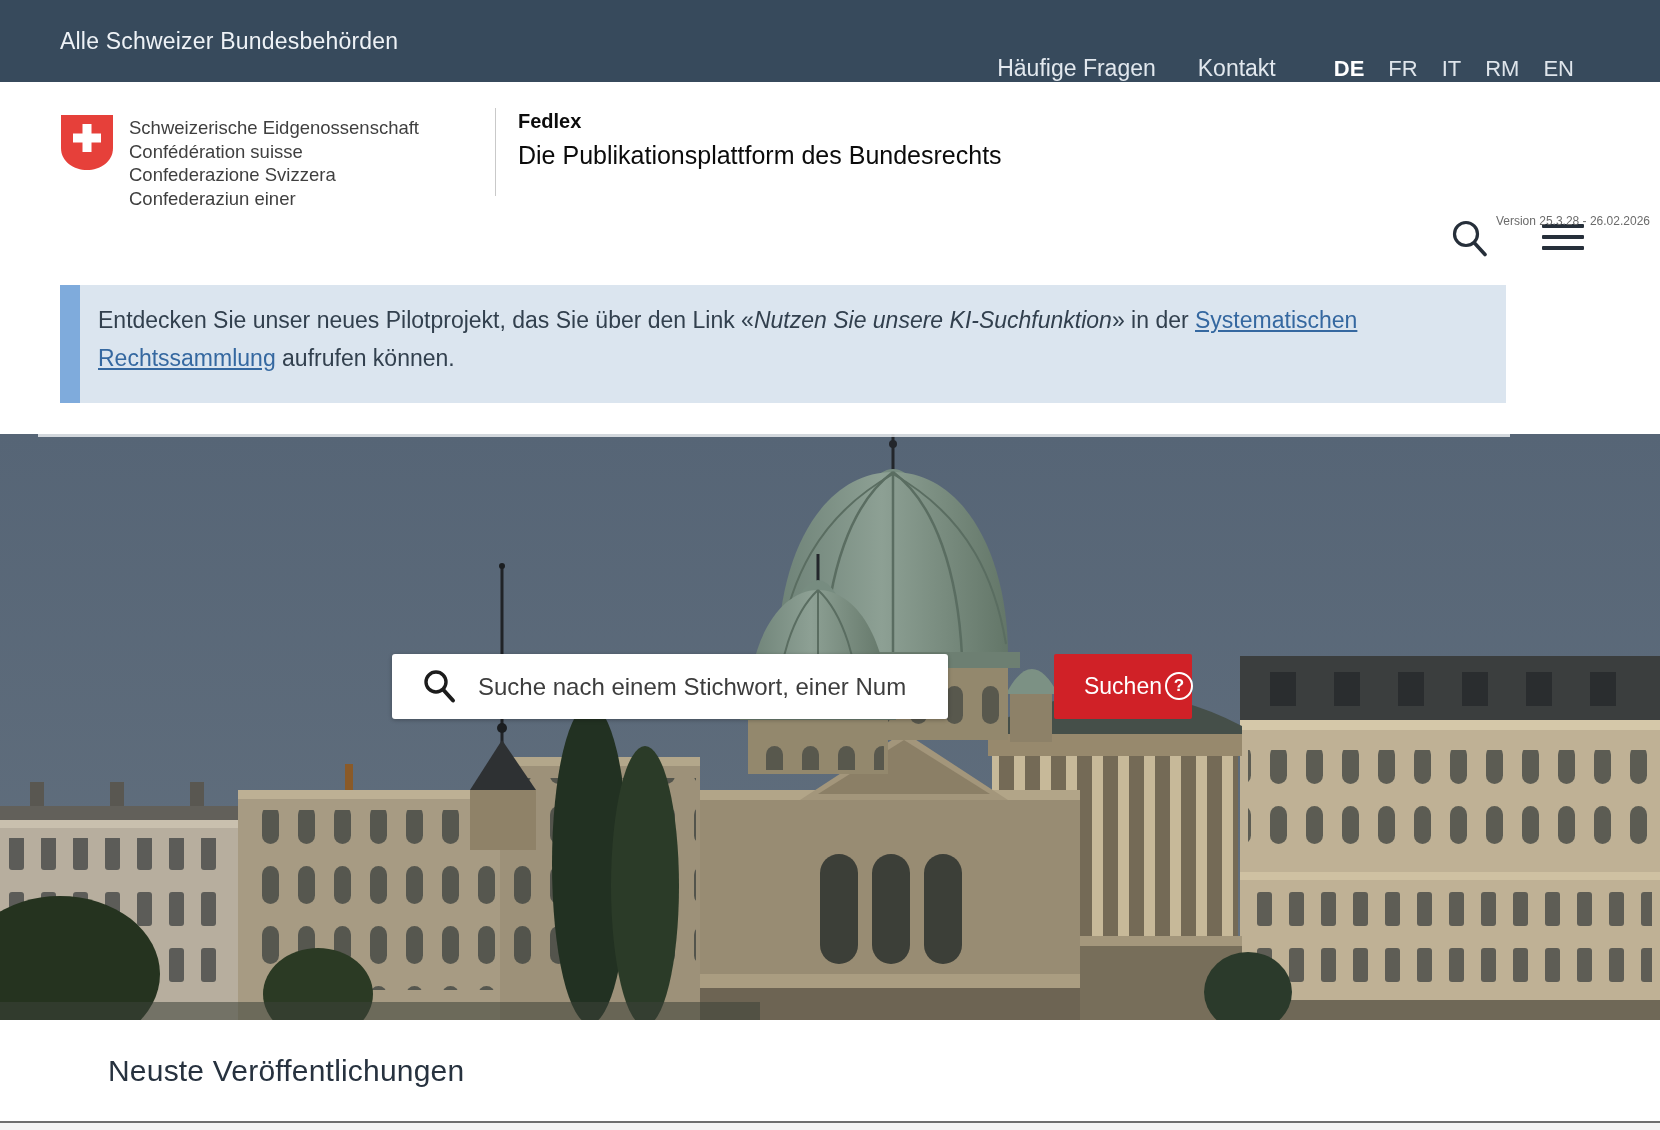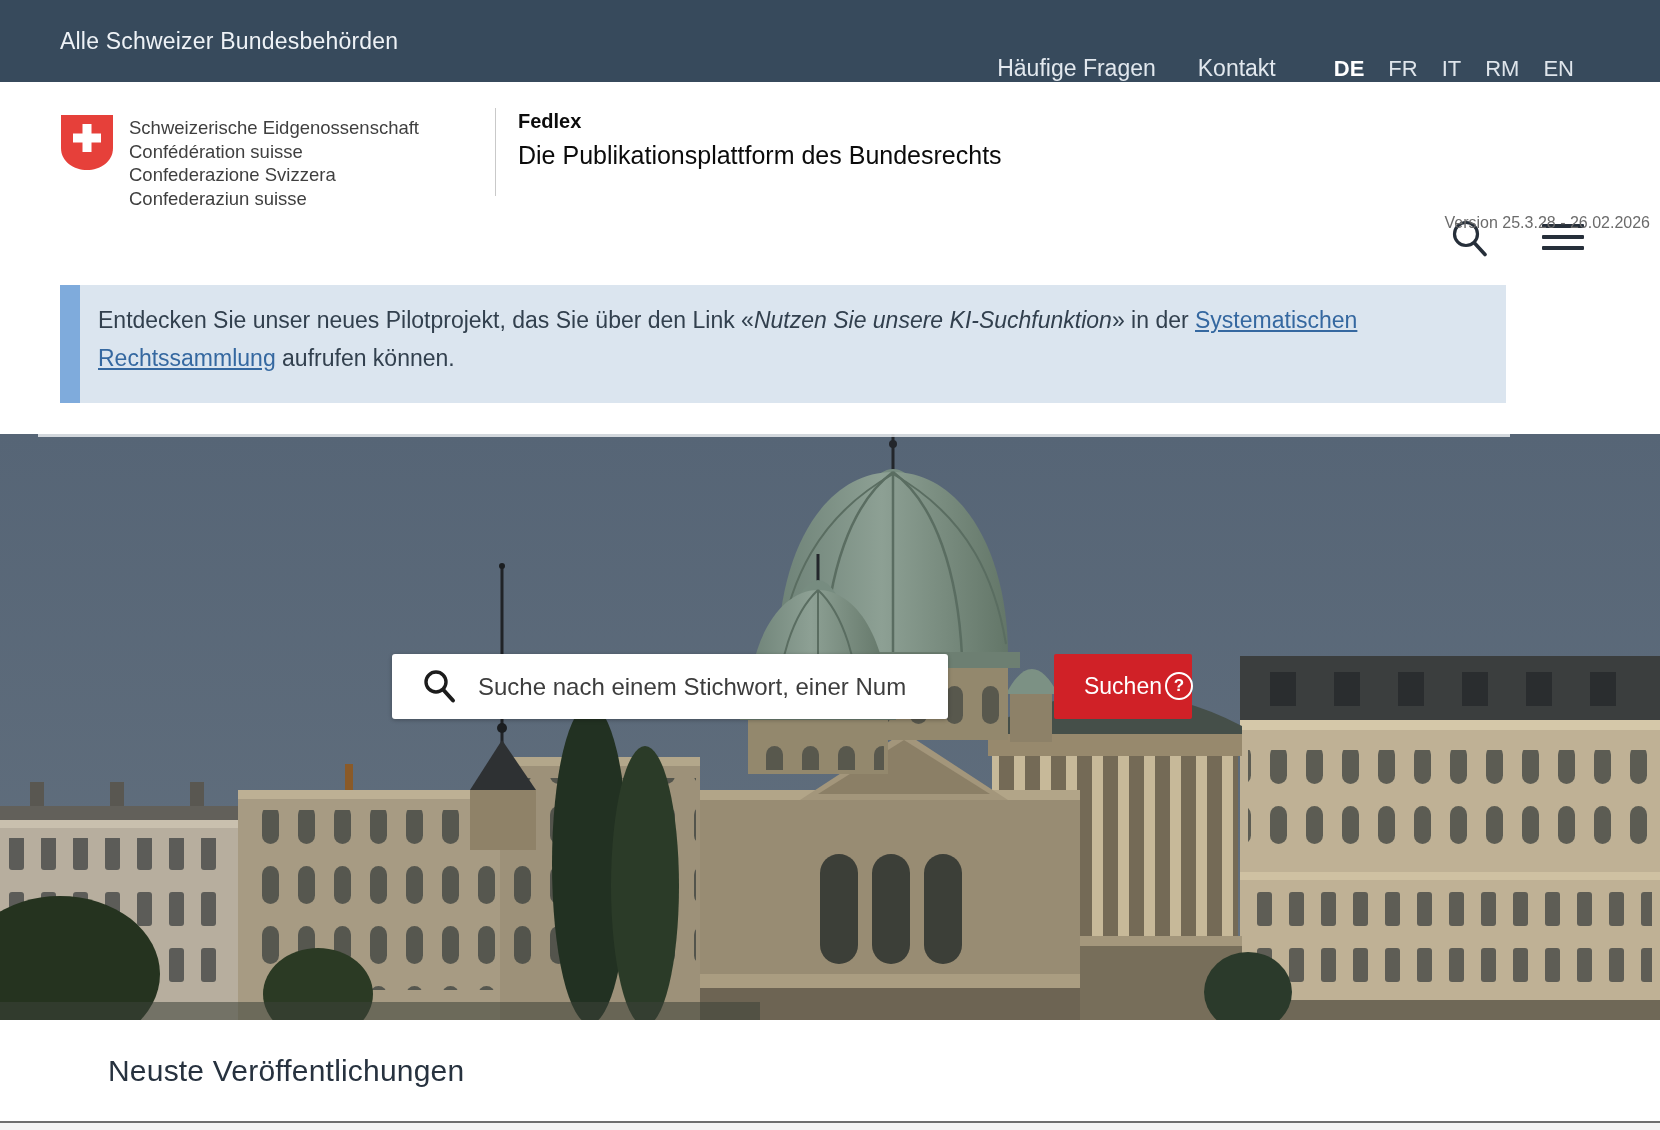--- a/index.html
+++ b/index.html
@@ -32,21 +32,21 @@
   .header-divider { position:absolute; left:495px; top:26px; width:1px; height:88px; background:#c9c9c9; }
   .site-title-block { position:absolute; left:518px; top:22px; color:#0b0b0b; }
   .site-title { font-size:20px; font-weight:bold; line-height:34px; }
   .site-subtitle { font-size:25px; font-weight:normal; line-height:34px; }
   .icon-btn { position:absolute; background:none; border:none; cursor:pointer; padding:4px; }
   .btn-search { left:1444px; top:132px; }
   .btn-menu { left:1538px; top:138px; }
   .menu-lines { width:42px; }
   .menu-lines div { height:4px; background:#262f3a; margin-bottom:7px; border-radius:1px; }
   .menu-lines div:last-child { margin-bottom:0; }
-  .version { position:absolute; right:10px; top:132px; font-size:16px; color:#6b6b6b; }
+  .version { position:absolute; right:10px; top:132px; font-size:12px; color:#6b6b6b; }
 
   
   .notice {
     position:absolute; left:60px; top:285px; width:1446px; height:118px;
     background:#dbe5ef;
   }
   .notice-accent { position:absolute; left:0; top:0; width:20px; height:118px; background:#7fabdc; }
   .notice-text {
     position:absolute; left:38px; top:16px; width:1392px;
     font-size:23px; line-height:38px; color:#32404e;
@@ -117,21 +117,21 @@
         <svg width="54" height="57" viewBox="0 0 54 57">
           <path d="M1 1 H53 V34 C53 48 40 56 27 56 C14 56 1 48 1 34 Z" fill="#e6403a"></path>
           <rect x="22.5" y="10" width="9" height="28" fill="#ffffff"></rect>
           <rect x="13" y="19.5" width="28" height="9" fill="#ffffff"></rect>
         </svg>
       </span>
       <span class="logo-text">
         <div>Schweizerische Eidgenossenschaft</div>
         <div>Confédération suisse</div>
         <div>Confederazione Svizzera</div>
-        <div>Confederaziun suisse</div>
+        <div>Confederaziun einer</div>
       </span>
     </a>
     <div class="header-divider"></div>
     <div class="site-title-block">
       <div class="site-title">Fedlex</div>
       <div class="site-subtitle">Die Publikationsplattform des Bundesrechts</div>
     </div>
     <button class="icon-btn btn-search">
       <span style="display:flex;">
         <svg width="42" height="46" viewBox="0 0 42 46">

